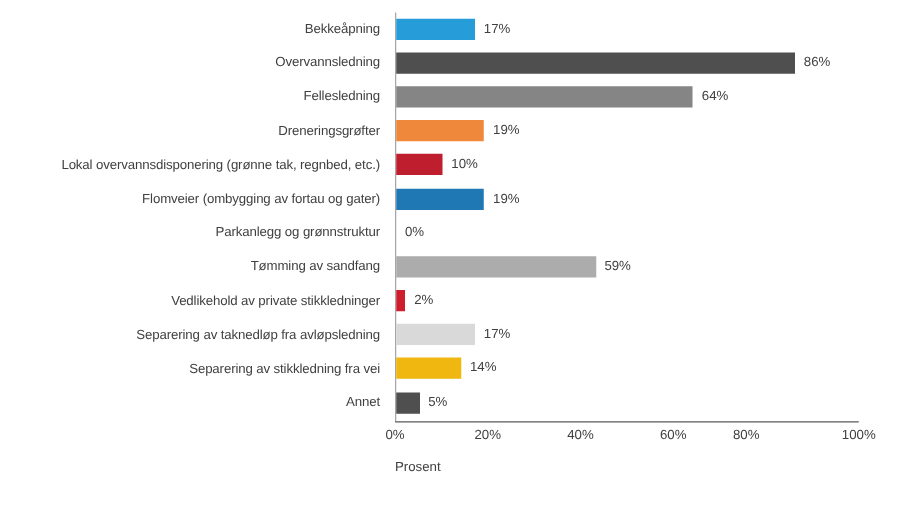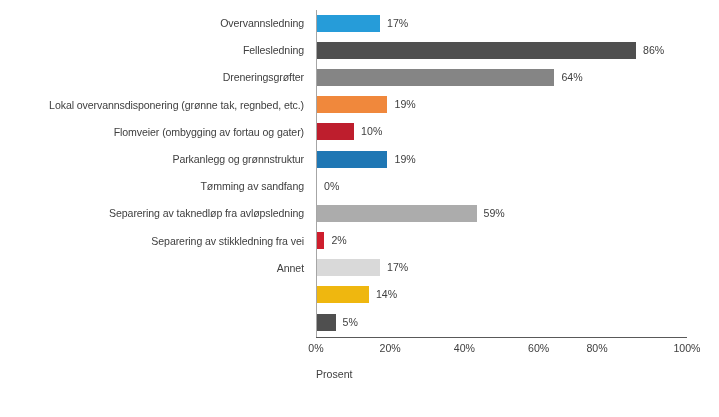--- a/index.html
+++ b/index.html
@@ -120,27 +120,29 @@
     font-size: 10.6px;
     color: #404040;
   }
 </style>
 </head>
 <body>
 
 <div id="chart-root">
 
   <div class="cat-labels">
+      <div class="cat-label">Bekkeåpning</div>
       <div class="cat-label">Overvannsledning</div>
       <div class="cat-label">Fellesledning</div>
       <div class="cat-label">Dreneringsgrøfter</div>
       <div class="cat-label">Lokal overvannsdisponering (grønne tak, regnbed, etc.)</div>
       <div class="cat-label">Flomveier (ombygging av fortau og gater)</div>
       <div class="cat-label">Parkanlegg og grønnstruktur</div>
       <div class="cat-label">Tømming av sandfang</div>
+      <div class="cat-label">Vedlikehold av private stikkledninger</div>
       <div class="cat-label">Separering av taknedløp fra avløpsledning</div>
       <div class="cat-label">Separering av stikkledning fra vei</div>
       <div class="cat-label">Annet</div>
     </div>
 
   <div class="plot">
     <div class="axis-line"></div>
     <div class="rows">
         <div class="row">
           <div class="bar" style="width: 63.07px; background: rgb(38, 156, 217);"></div>

